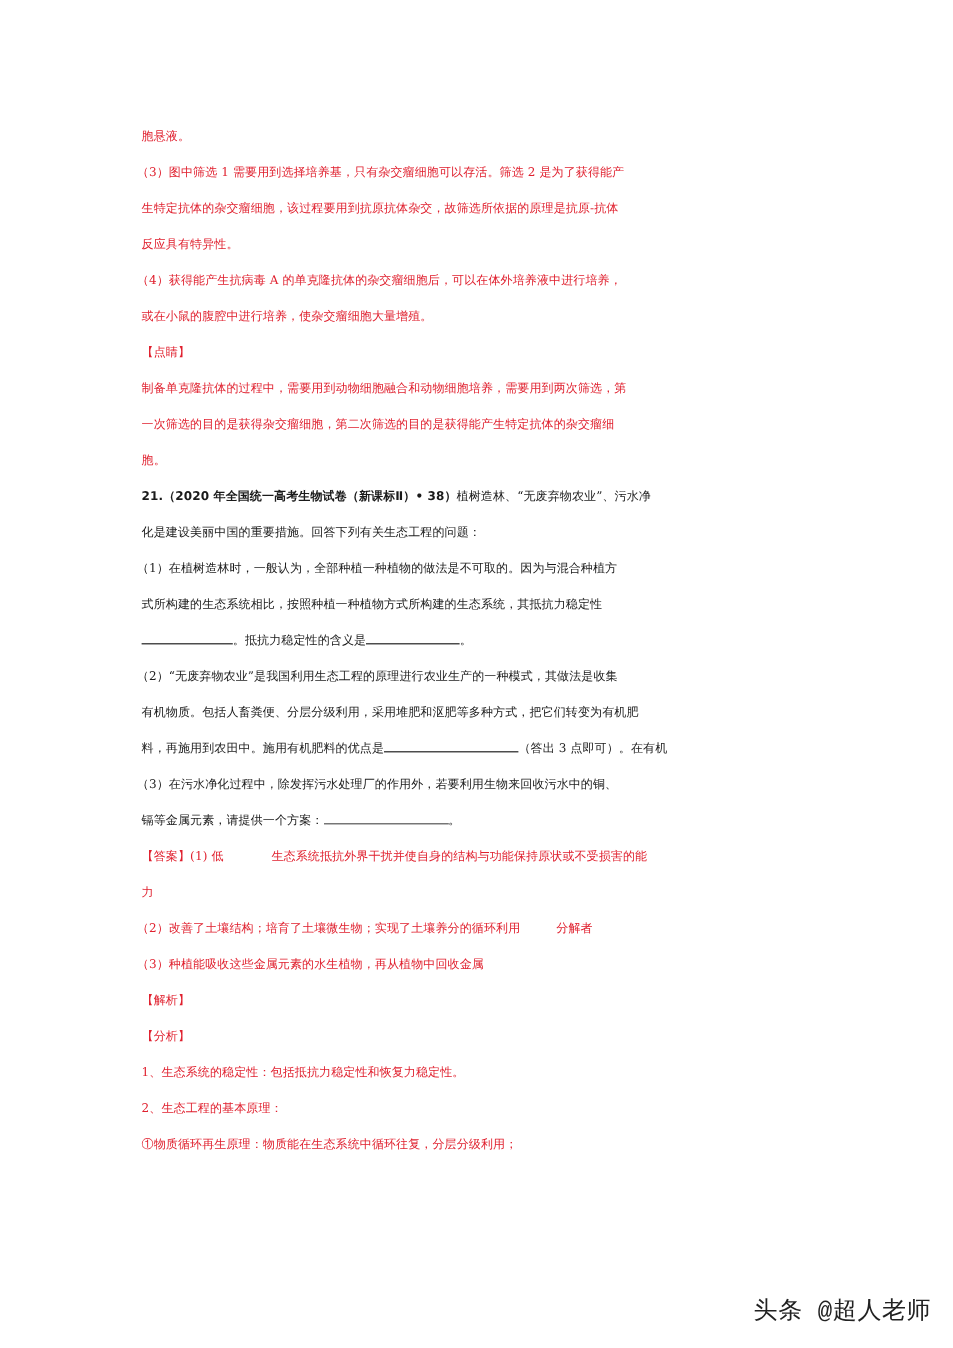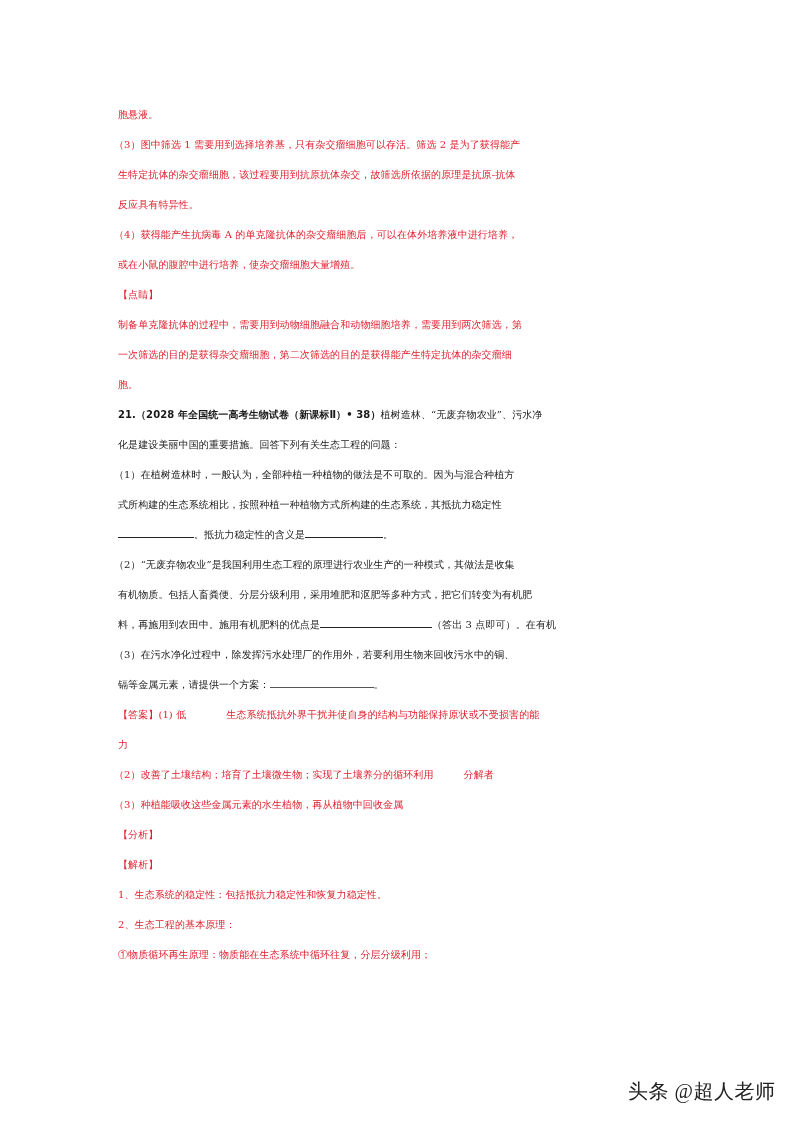--- a/index.html
+++ b/index.html
@@ -7,42 +7,42 @@
            font-family: "DejaVu Serif", "Liberation Serif", serif; }
     .page { position: absolute; left: 118px; top: 100px; width: 568px; }
     .line { font-size: 10px; line-height: 30px; height: 30px; white-space: nowrap; letter-spacing: 0.1px; }
     .red { color: #e0202e; }
     .black { color: #1a1a1a; }
     .bold { font-weight: bold; font-family: "DejaVu Sans", "Liberation Sans", sans-serif; margin-top: 28px; }
     .blank { display: inline-block; border-bottom: 1px solid #222; height: 14px; vertical-align: baseline; }
     .gap { display: inline-block; width: 40px; }
     .indent-neg { margin-left: -4px; }
     .watermark { position: absolute; left: 628px; top: 1078px; font-size: 20px; color: #222;
-                 font-family: Liberation Serif, serif; letter-spacing: 0.5px; }
+                 font-family: Liberation Mono, monospace; letter-spacing: 0.5px; }
   </style>
 </head>
 <body>
 
 <div class="page">
   <div class="line red">胞悬液。</div>
 
   <div class="line red indent-neg">（3）图中筛选 1 需要用到选择培养基，只有杂交瘤细胞可以存活。筛选 2 是为了获得能产</div>
   <div class="line red">生特定抗体的杂交瘤细胞，该过程要用到抗原抗体杂交，故筛选所依据的原理是抗原-抗体</div>
   <div class="line red">反应具有特异性。</div>
 
   <div class="line red indent-neg">（4）获得能产生抗病毒 A 的单克隆抗体的杂交瘤细胞后，可以在体外培养液中进行培养，</div>
   <div class="line red">或在小鼠的腹腔中进行培养，使杂交瘤细胞大量增殖。</div>
 
   <div class="line red">【点睛】</div>
   <div class="line red">制备单克隆抗体的过程中，需要用到动物细胞融合和动物细胞培养，需要用到两次筛选，第</div>
   <div class="line red">一次筛选的目的是获得杂交瘤细胞，第二次筛选的目的是获得能产生特定抗体的杂交瘤细</div>
   <div class="line red">胞。</div>
 
   <div class="line black">
-    <span class="bold">21.</span><span class="bold">（2028 年全国统一高考生物试卷（新课标Ⅱ）• 38）</span><span>植树造林、“无废弃物农业”、污水净</span>
+    <span class="bold">21.</span><span class="bold">（2020 年全国统一高考生物试卷（新课标Ⅱ）• 38）</span><span>植树造林、“无废弃物农业”、污水净</span>
   </div>
   <div class="line black">化是建设美丽中国的重要措施。回答下列有关生态工程的问题：</div>
 
   <div class="line black indent-neg">（1）在植树造林时，一般认为，全部种植一种植物的做法是不可取的。因为与混合种植方</div>
   <div class="line black">式所构建的生态系统相比，按照种植一种植物方式所构建的生态系统，其抵抗力稳定性</div>
   <div class="line black">
     <span class="blank" style="width:76px"></span><span>。抵抗力稳定性的含义是</span><span class="blank" style="width:78px"></span><span>。</span>
   </div>
 
   <div class="line black indent-neg">（2）“无废弃物农业”是我国利用生态工程的原理进行农业生产的一种模式，其做法是收集</div>
@@ -58,20 +58,20 @@
 
   <div class="line red">
     <span>【答案】</span><span>(1) 低</span><span class="gap"></span><span>生态系统抵抗外界干扰并使自身的结构与功能保持原状或不受损害的能</span>
   </div>
   <div class="line red">力</div>
   <div class="line red indent-neg">
     <span>（2）改善了土壤结构；培育了土壤微生物；实现了土壤养分的循环利用</span><span class="gap" style="width:30px"></span><span>分解者</span>
   </div>
   <div class="line red indent-neg">（3）种植能吸收这些金属元素的水生植物，再从植物中回收金属</div>
 
+  <div class="line red">【解析】</div>
   <div class="line red">【分析】</div>
-  <div class="line red">【解析】</div>
   <div class="line red">1、生态系统的稳定性：包括抵抗力稳定性和恢复力稳定性。</div>
   <div class="line red">2、生态工程的基本原理：</div>
   <div class="line red">①物质循环再生原理：物质能在生态系统中循环往复，分层分级利用；</div>
 </div>
 
 <div class="watermark">头条 @超人老师</div>
 
 </body></html>

